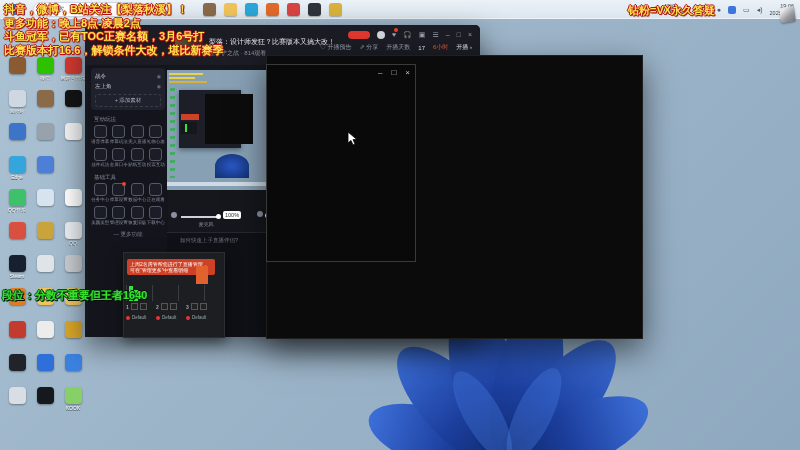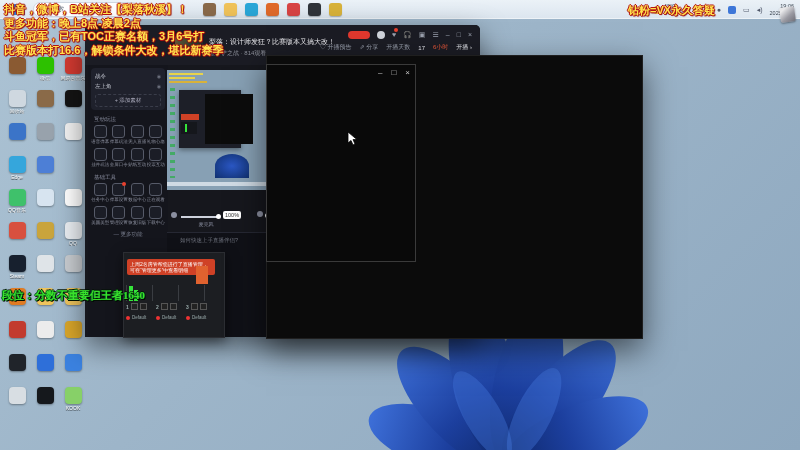--- a/index.html
+++ b/index.html
@@ -535,13 +535,13 @@
 </div>
 
 <div class="abs ovl" style="left:4px;top:3px;" id="ovl-tl">抖音，微博，B站关注【梨落秋溪】！
 更多功能：晚上8点-凌晨2点
 斗鱼冠军，已有TOC正赛名额，3月6号打
 比赛版本打16.6，解锁条件大改，堪比新赛季</div>
 <div class="abs ovl" style="left:628px;top:4px;">钻粉=VX永久答疑</div>
 <div class="abs" style="left:780px;top:7px;z-index:9;">
   <div class="giftcube"></div>
 </div>
-<div class="abs ovl" id="ovl-rank" style="left:2px;top:289px;font-family:Liberation Serif, serif;">段位：分数不重要但王者1640</div>
+<div class="abs ovl" id="ovl-rank" style="left:2px;top:289px;">段位：分数不重要但王者1640</div>
 
 </body></html>

